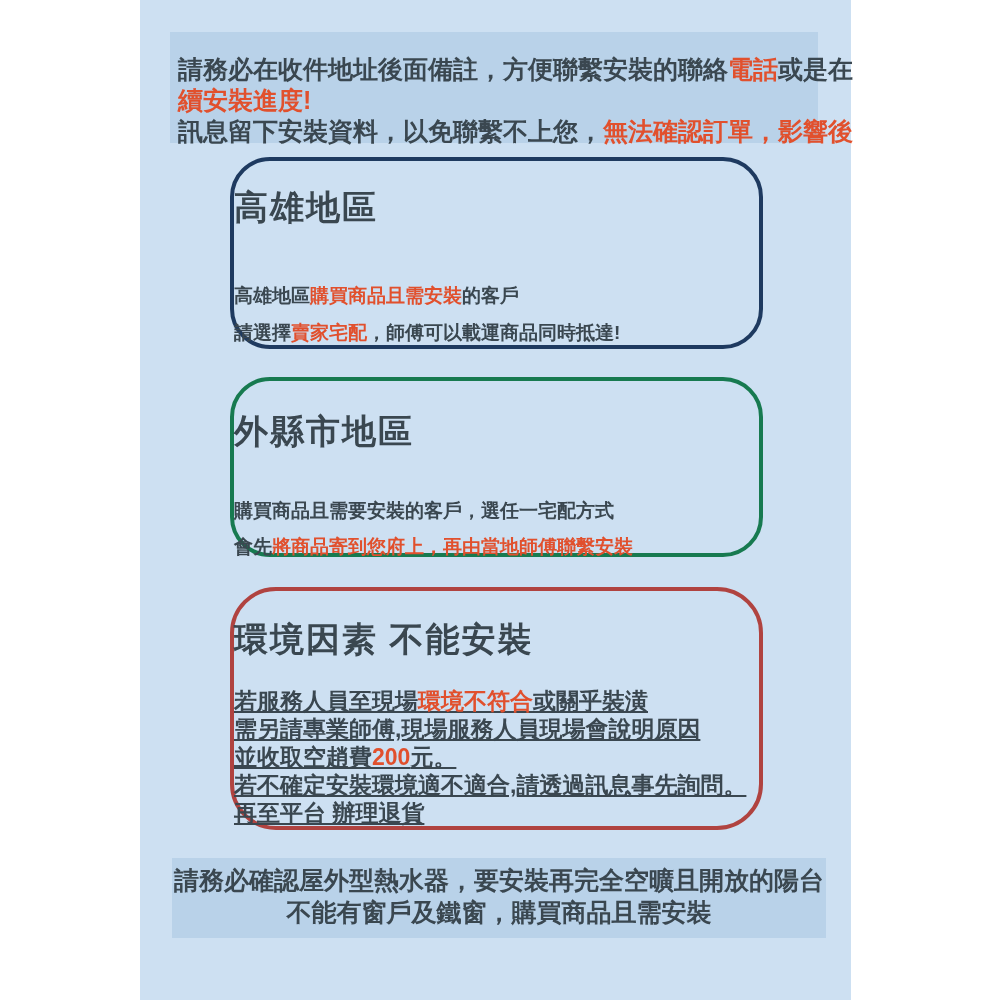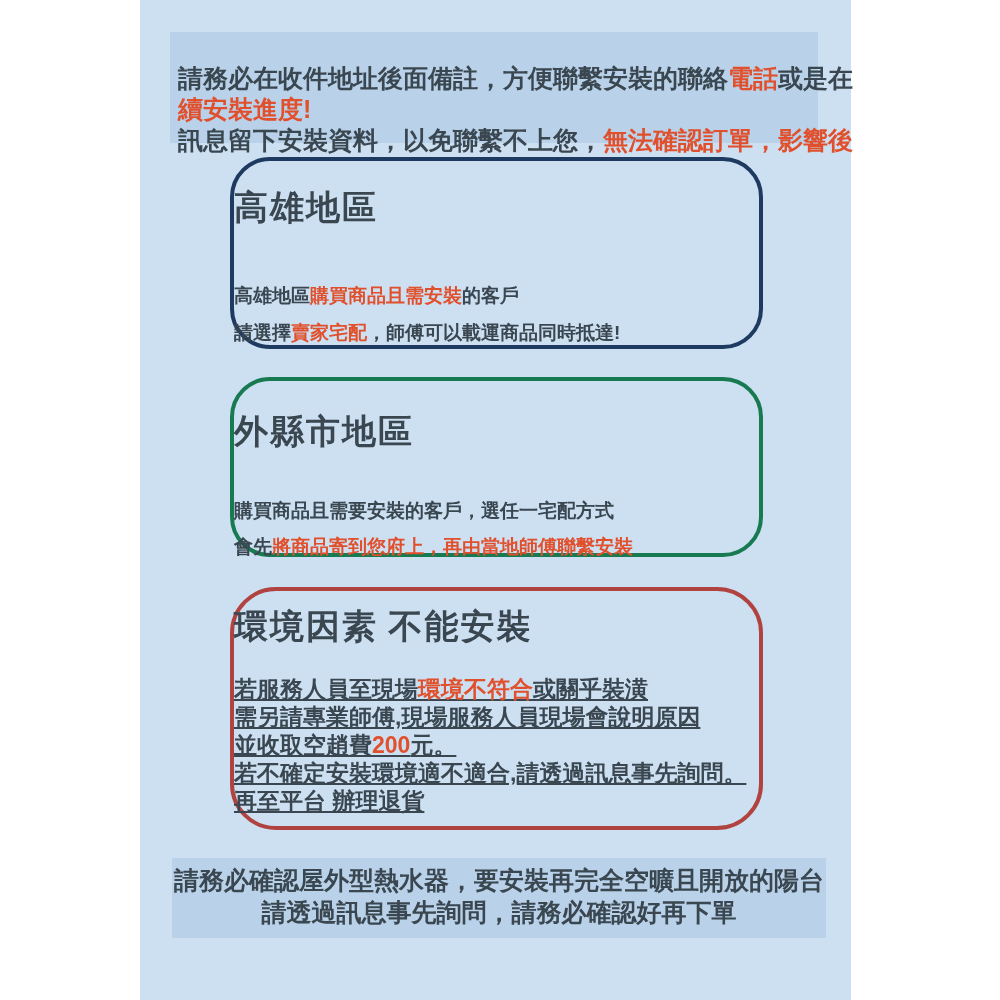--- a/index.html
+++ b/index.html
@@ -11,42 +11,42 @@
   }
   .page{position:relative;width:1000px;height:1000px;background:#ffffff;overflow:hidden;}
   .column{
     position:absolute;left:140px;top:0;width:711px;height:1000px;
     background:var(--column_bg,#cde0f2);
   }
   .panel{
     position:absolute;
     background:var(--panel_bg,#b9d2e9);
   }
-  .top-panel{left:30px;top:32px;width:648px;height:111px;padding:31px 6px 0 8px;box-sizing:border-box;}
+  .top-panel{left:30px;top:32px;width:648px;height:111px;padding:22px 6px 0 8px;box-sizing:border-box;}
   .bottom-panel{left:32px;top:858px;width:654px;height:80px;padding-top:6px;box-sizing:border-box;text-align:center;}
   .rich{color:var(--text_dark,#3a4750);}
   .rich .line{white-space:nowrap;}
   .rich span.red{color:var(--text_red,#e1502d);}
   .top-panel .rich{font-size:25px;line-height:31px;text-align:left;}
   .bottom-panel .rich{font-size:25px;line-height:32px;text-align:center;}
   .box{
     position:absolute;left:90px;width:533px;box-sizing:border-box;
     border:4px solid #404040;border-radius:40px;
     text-align:left;
   }
   .box-1{top:157px;height:192px;}
   .box-2{top:377px;height:180px;}
   .box-3{top:587px;height:243px;border-radius:46px;}
   .box-title{
     margin:0;color:var(--text_dark,#3a4750);
     font-size:34px;line-height:40px;letter-spacing:2px;font-weight:700;
   }
   .box-1 .box-title{margin-top:26px;}
   .box-2 .box-title{margin-top:30px;}
-  .box-3 .box-title{margin-top:16px;font-family:Liberation Serif, serif;}
+  .box-3 .box-title{margin-top:28px;}
   .box .rich{font-size:19px;}
   .box-1 .rich{margin-top:50px;line-height:37px;}
   .box-2 .rich{margin-top:42px;line-height:36px;}
   .box-3 .rich{margin-top:28px;font-size:23px;line-height:28px;text-decoration:underline;}
 </style>
 </head>
 <body>
 
 <div class="page">
   <div class="column">
@@ -82,18 +82,18 @@
           <div class="line"><span>需另請專業師傅,現場服務人員現場會說明原因</span></div>
           <div class="line"><span>並收取空趙費</span><span class="red">200</span><span>元。</span></div>
           <div class="line"><span>若不確定安裝環境適不適合,請透過訊息事先詢問。</span></div>
           <div class="line"><span>再至平台 辦理退貨</span></div>
         </div>
     </section>
 
     <div class="panel bottom-panel">
       <div class="rich">
           <div class="line"><span>請務必確認屋外型熱水器，要安裝再完全空曠且開放的陽台</span></div>
-          <div class="line"><span>請透過訊息事先詢問，請務必確認好再下單</span></div>
+          <div class="line"><span>不能有窗戶及鐵窗，購買商品且需安裝</span></div>
         </div>
     </div>
 
   </div>
 </div>
 
 </body></html>

